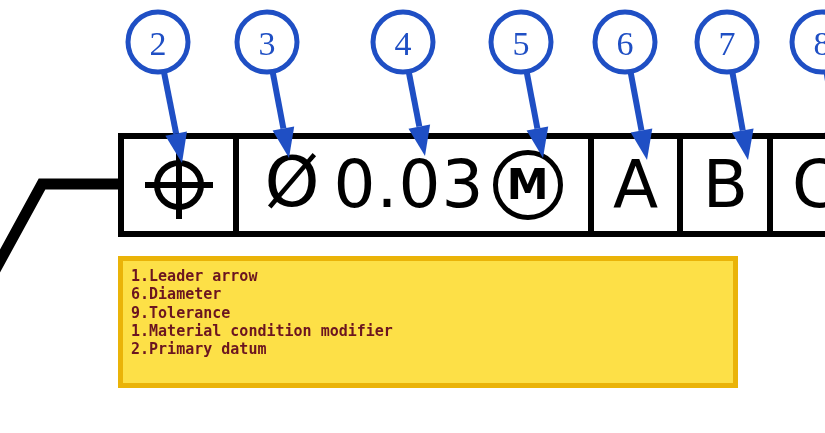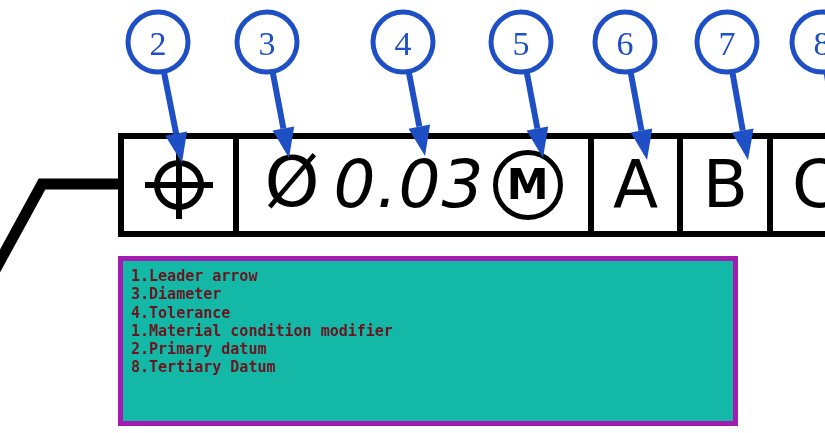--- a/index.html
+++ b/index.html
@@ -79,21 +79,20 @@
     top: -3px;
   }
   .tol-value {
     font-family: "DejaVu Sans", sans-serif;
     font-size: 66px;
     line-height: 1;
     color: #000000;
     letter-spacing: 1px;
     margin-left: 12px;
     margin-right: 6px;
-    font-style: italic;
   }
   .mod-circle {
     width: 70px;
     height: 70px;
     border: 5px solid #000000;
     border-radius: 50%;
     display: flex;
     align-items: center;
     justify-content: center;
     box-sizing: border-box;
@@ -111,24 +110,24 @@
     line-height: 1;
     color: #000000;
   }
 
   
   #legend {
     position: absolute;
     left: 118px;
     top: 256px;
     width: 620px;
-    height: 170px;
-    box-sizing: border-box;
-    border: 5px solid #a21caf;
-    background: #14b8a6;
+    height: 132px;
+    box-sizing: border-box;
+    border: 5px solid #eab308;
+    background: #fde047;
     padding: 6px 0 0 8px;
     overflow: hidden;
   }
   .legend-line {
     font-family: "DejaVu Sans Mono", monospace;
     font-size: 15px;
     font-weight: 700;
     line-height: 18.3px;
     color: #6B1520;
     white-space: pre;
@@ -218,21 +217,20 @@
         <line x1="826.5239396901424" y1="71.65693796871071" x2="835.4760603098576" y2="130.3430620312893" stroke="#1F4FC4" stroke-width="6" stroke-linecap="butt"></line>
         <polygon points="840,160 824.6018497213304,132.0018399176748 846.3502708983849,128.68428414490378" fill="#1F4FC4"></polygon>
         <circle cx="822" cy="42" r="30" fill="#ffffff" stroke="#1F4FC4" stroke-width="5"></circle>
         <text x="822" y="43" class="callout-num">8</text>
       </g>
     </svg>
 
   <div id="legend">
     <div id="legend-lines">
         <div class="legend-line">1.Leader arrow</div>
-        <div class="legend-line">3.Diameter</div>
-        <div class="legend-line">4.Tolerance</div>
+        <div class="legend-line">6.Diameter</div>
+        <div class="legend-line">9.Tolerance</div>
         <div class="legend-line">1.Material condition modifier</div>
         <div class="legend-line">2.Primary datum</div>
-        <div class="legend-line">8.Tertiary Datum</div>
       </div>
   </div>
 
 </div>
 
 </body></html>

